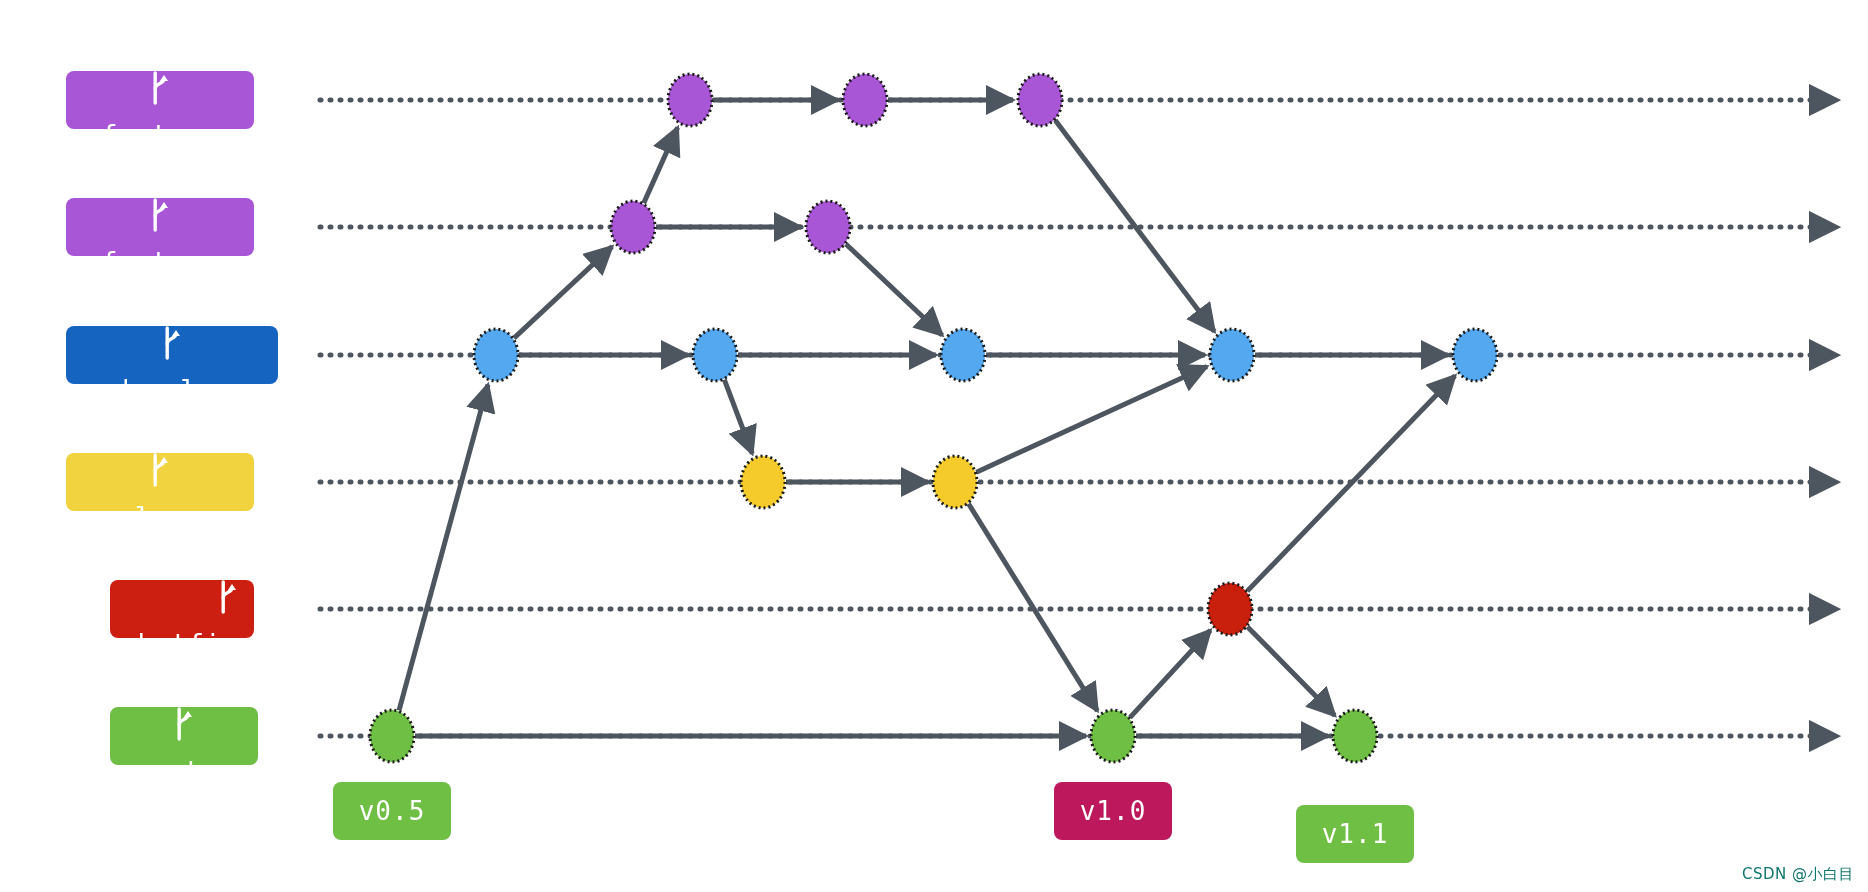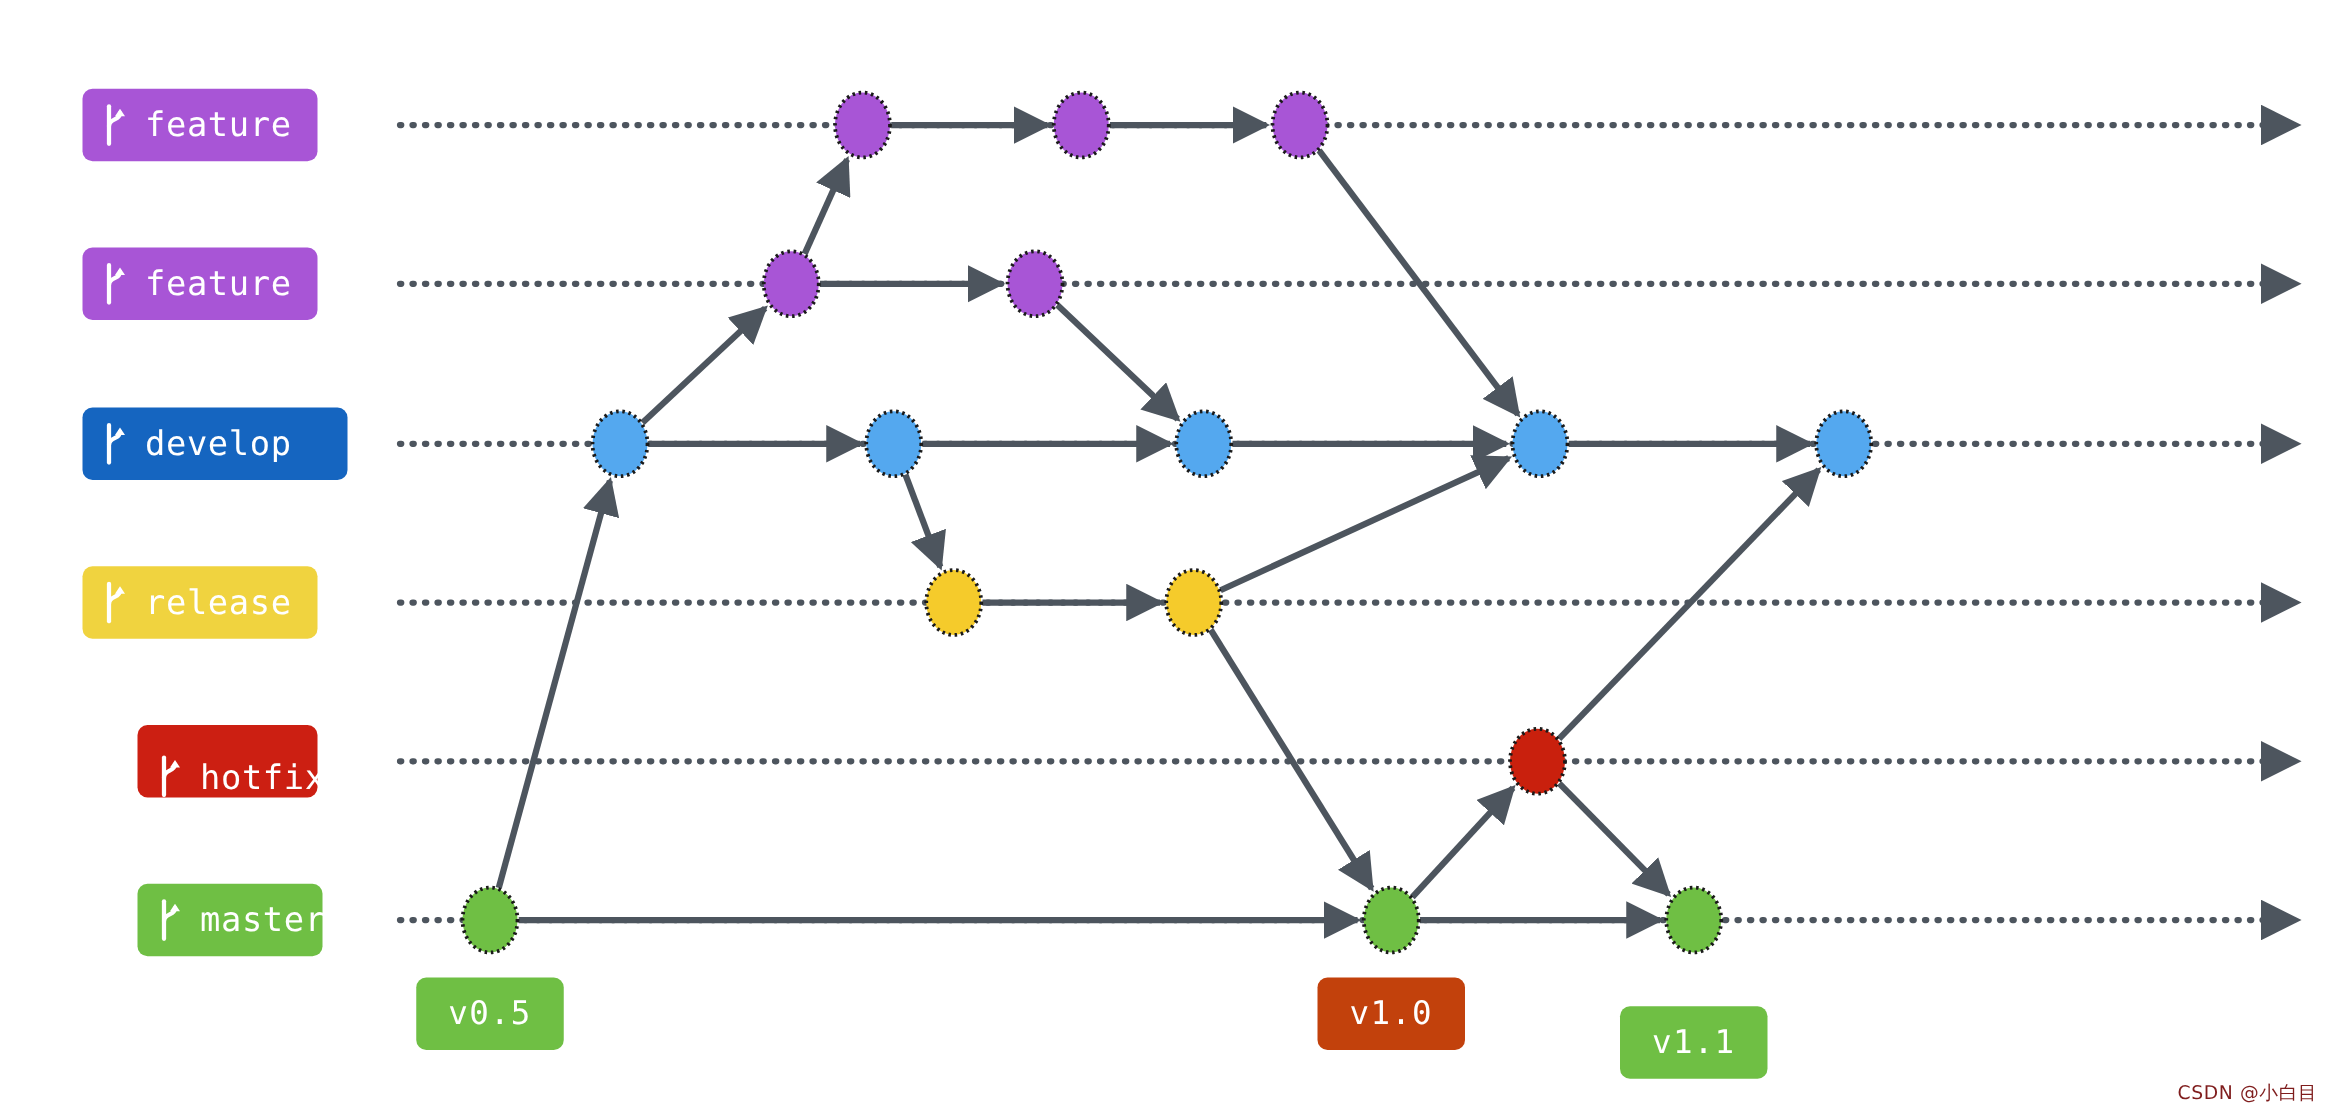--- a/index.html
+++ b/index.html
@@ -34,20 +34,21 @@
     gap: 14px;
     border-radius: 8px;
     padding: 0 16px;
     height: 58px;
     box-sizing: border-box;
     color: #ffffff;
     font-family: "DejaVu Sans Mono", "Liberation Mono", monospace;
     font-size: 27px;
     letter-spacing: 0.5px;
     white-space: nowrap;
+    flex-direction: column;
   }
   .branch-label .glyph {
     width: 20px;
     height: 34px;
     flex: 0 0 auto;
     display: block;
   }
   .tag-box {
     position: absolute;
     display: flex;
@@ -59,21 +60,21 @@
     box-sizing: border-box;
     color: #ffffff;
     font-family: "DejaVu Sans Mono", "Liberation Mono", monospace;
     font-size: 26px;
     letter-spacing: 1px;
   }
   .watermark {
     position: absolute;
     right: 14px;
     bottom: 8px;
-    color: #7f1d1d;
+    color: #0f766e;
     font-family: "DejaVu Sans", "Liberation Sans", sans-serif;
     font-size: 15px;
     letter-spacing: 0.5px;
     white-space: nowrap;
     margin-top: 45px;
   }
 </style>
 </head>
 <body>
 
@@ -186,21 +187,21 @@
           <path d="M5.2 18 C5.2 11.5 14 13.5 14 7.5" stroke="#fff" stroke-width="3.4" fill="none" stroke-linecap="round"></path>
           <path d="M10 10 L14 4 L18 10 Z" fill="#fff"></path>
         </svg>
         <span>master</span>
       </div>
     </div>
   <div id="tags">
       <div class="tag-box" style="left: 333px; top: 782px; background: rgb(111, 191, 68);">
         <span>v0.5</span>
       </div>
-      <div class="tag-box" style="left: 1054px; top: 782px; background: #c2410c;">
+      <div class="tag-box" style="left: 1054px; top: 782px; background: #be185d;">
         <span>v1.0</span>
       </div>
       <div class="tag-box" style="left: 1296px; top: 782px; background: rgb(111, 191, 68); margin-top: 23px;">
         <span>v1.1</span>
       </div>
     </div>
 
   <div class="watermark">CSDN @小白目</div>
 </div>
 

